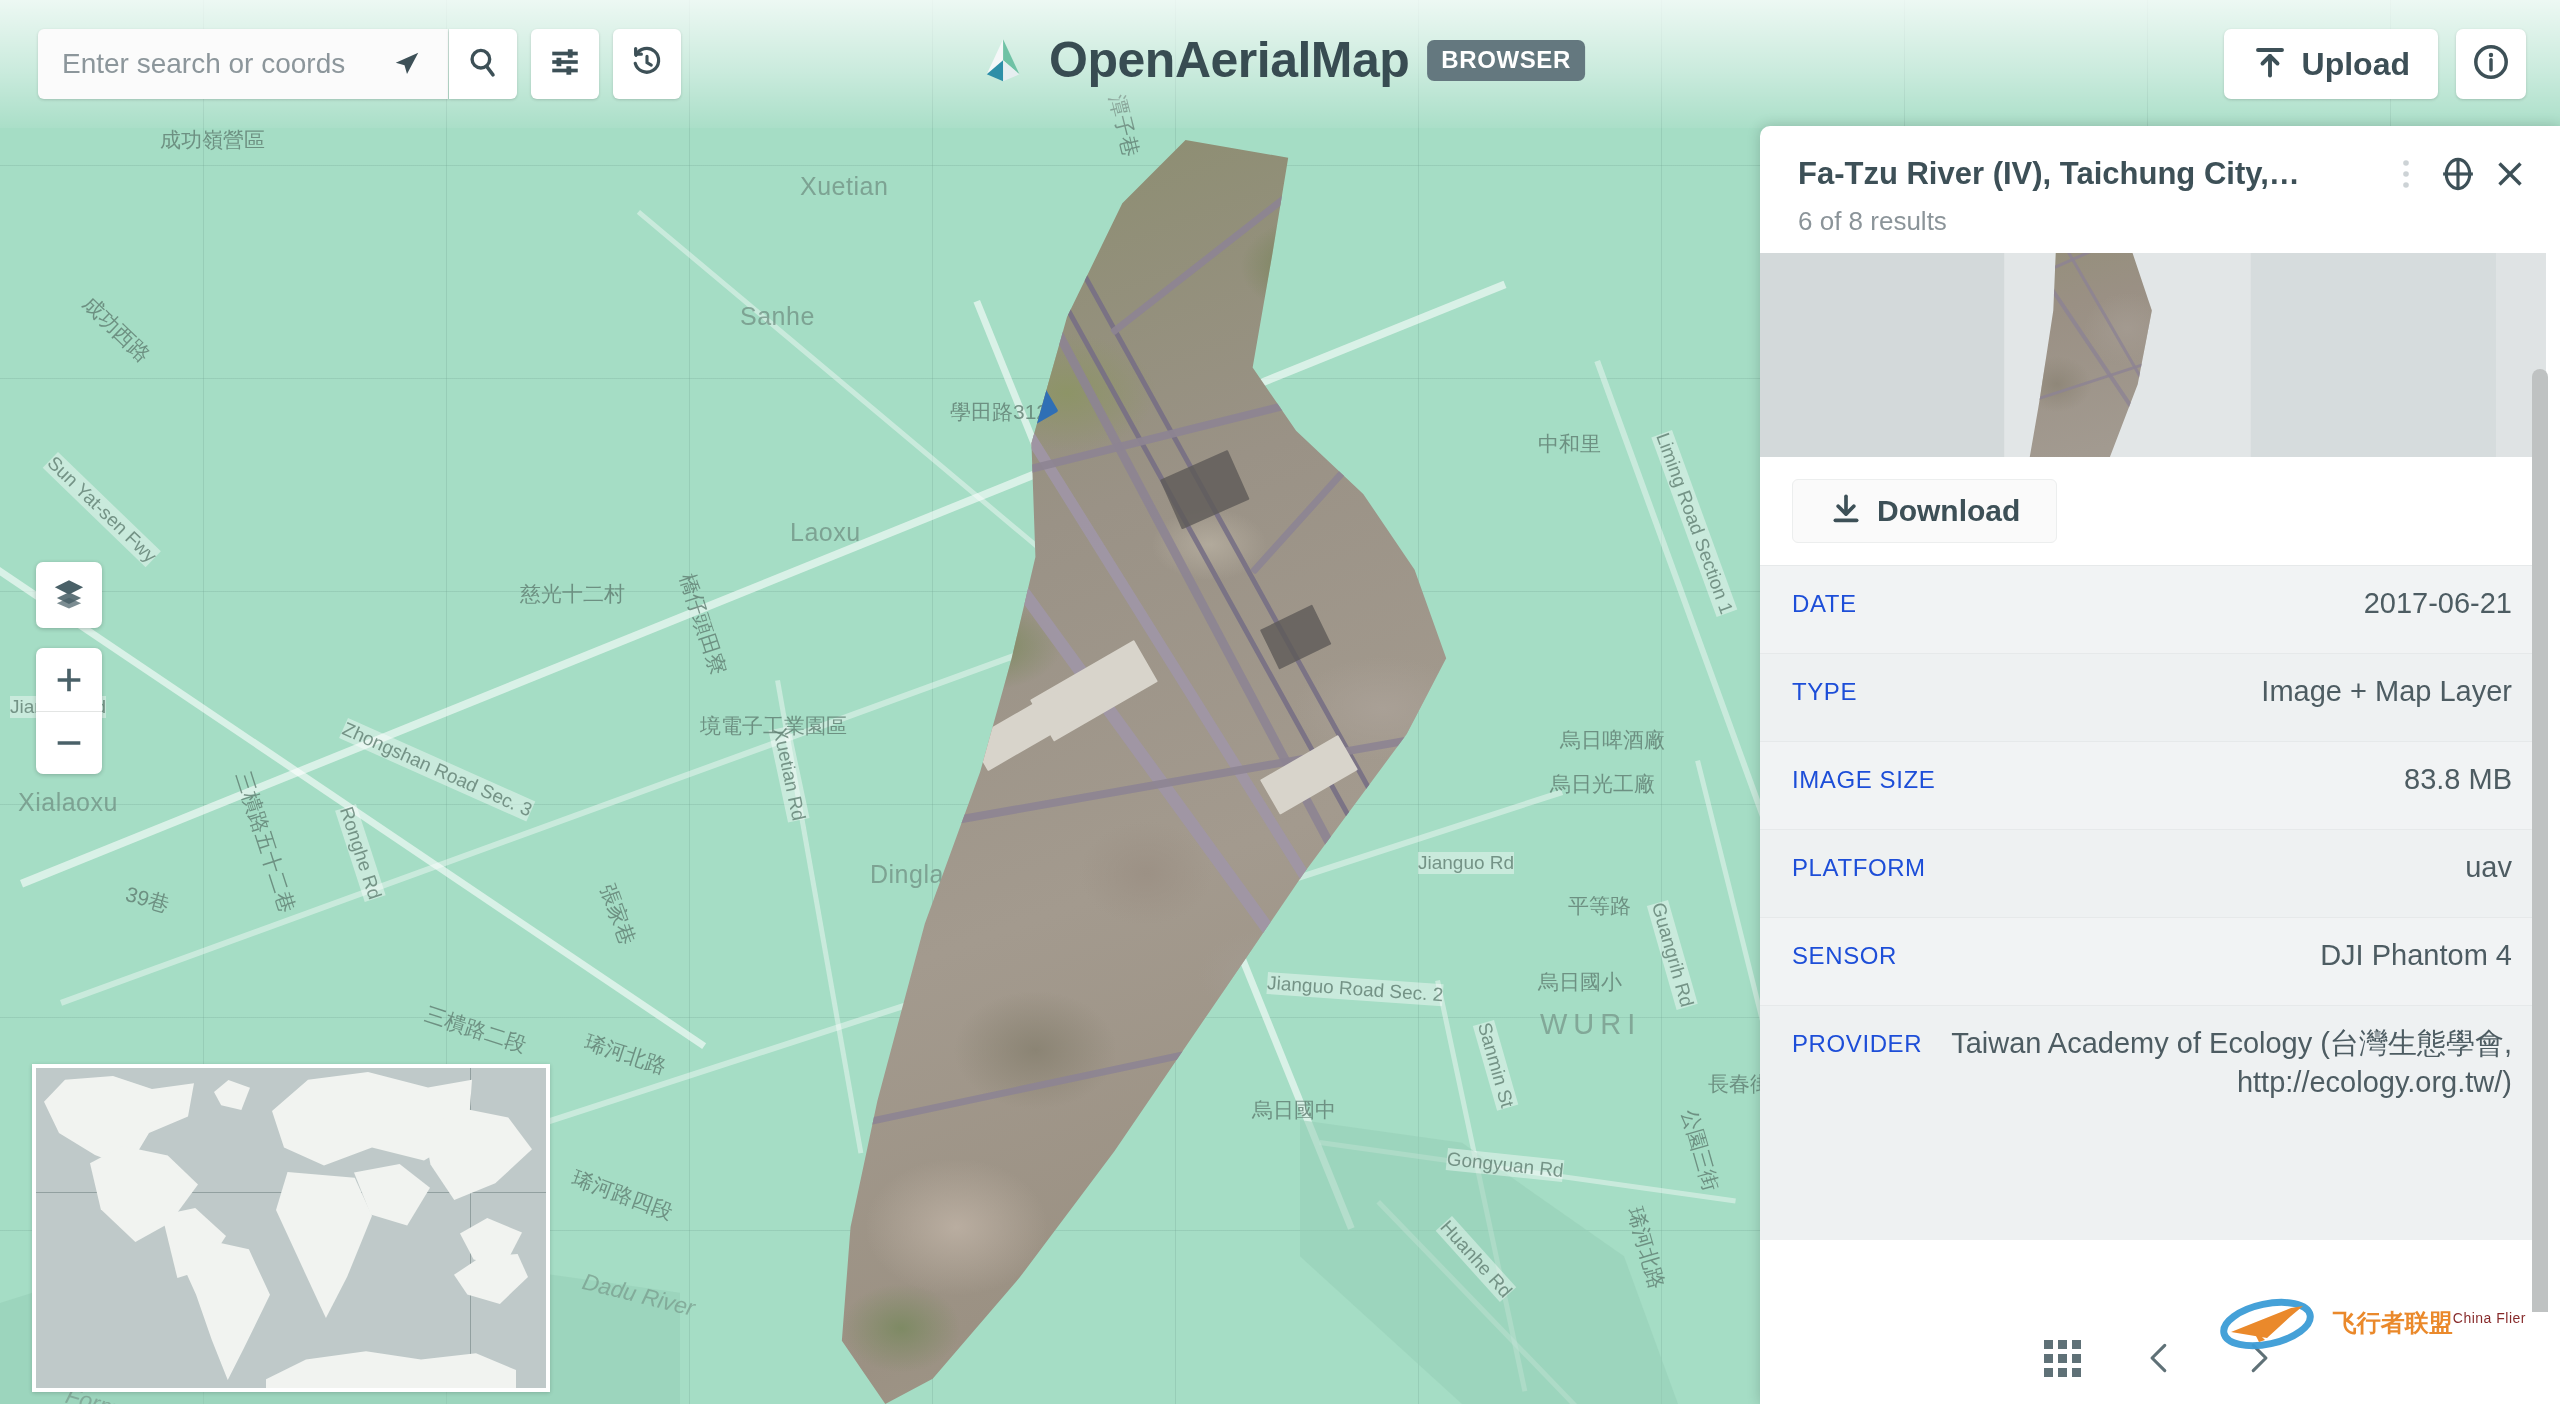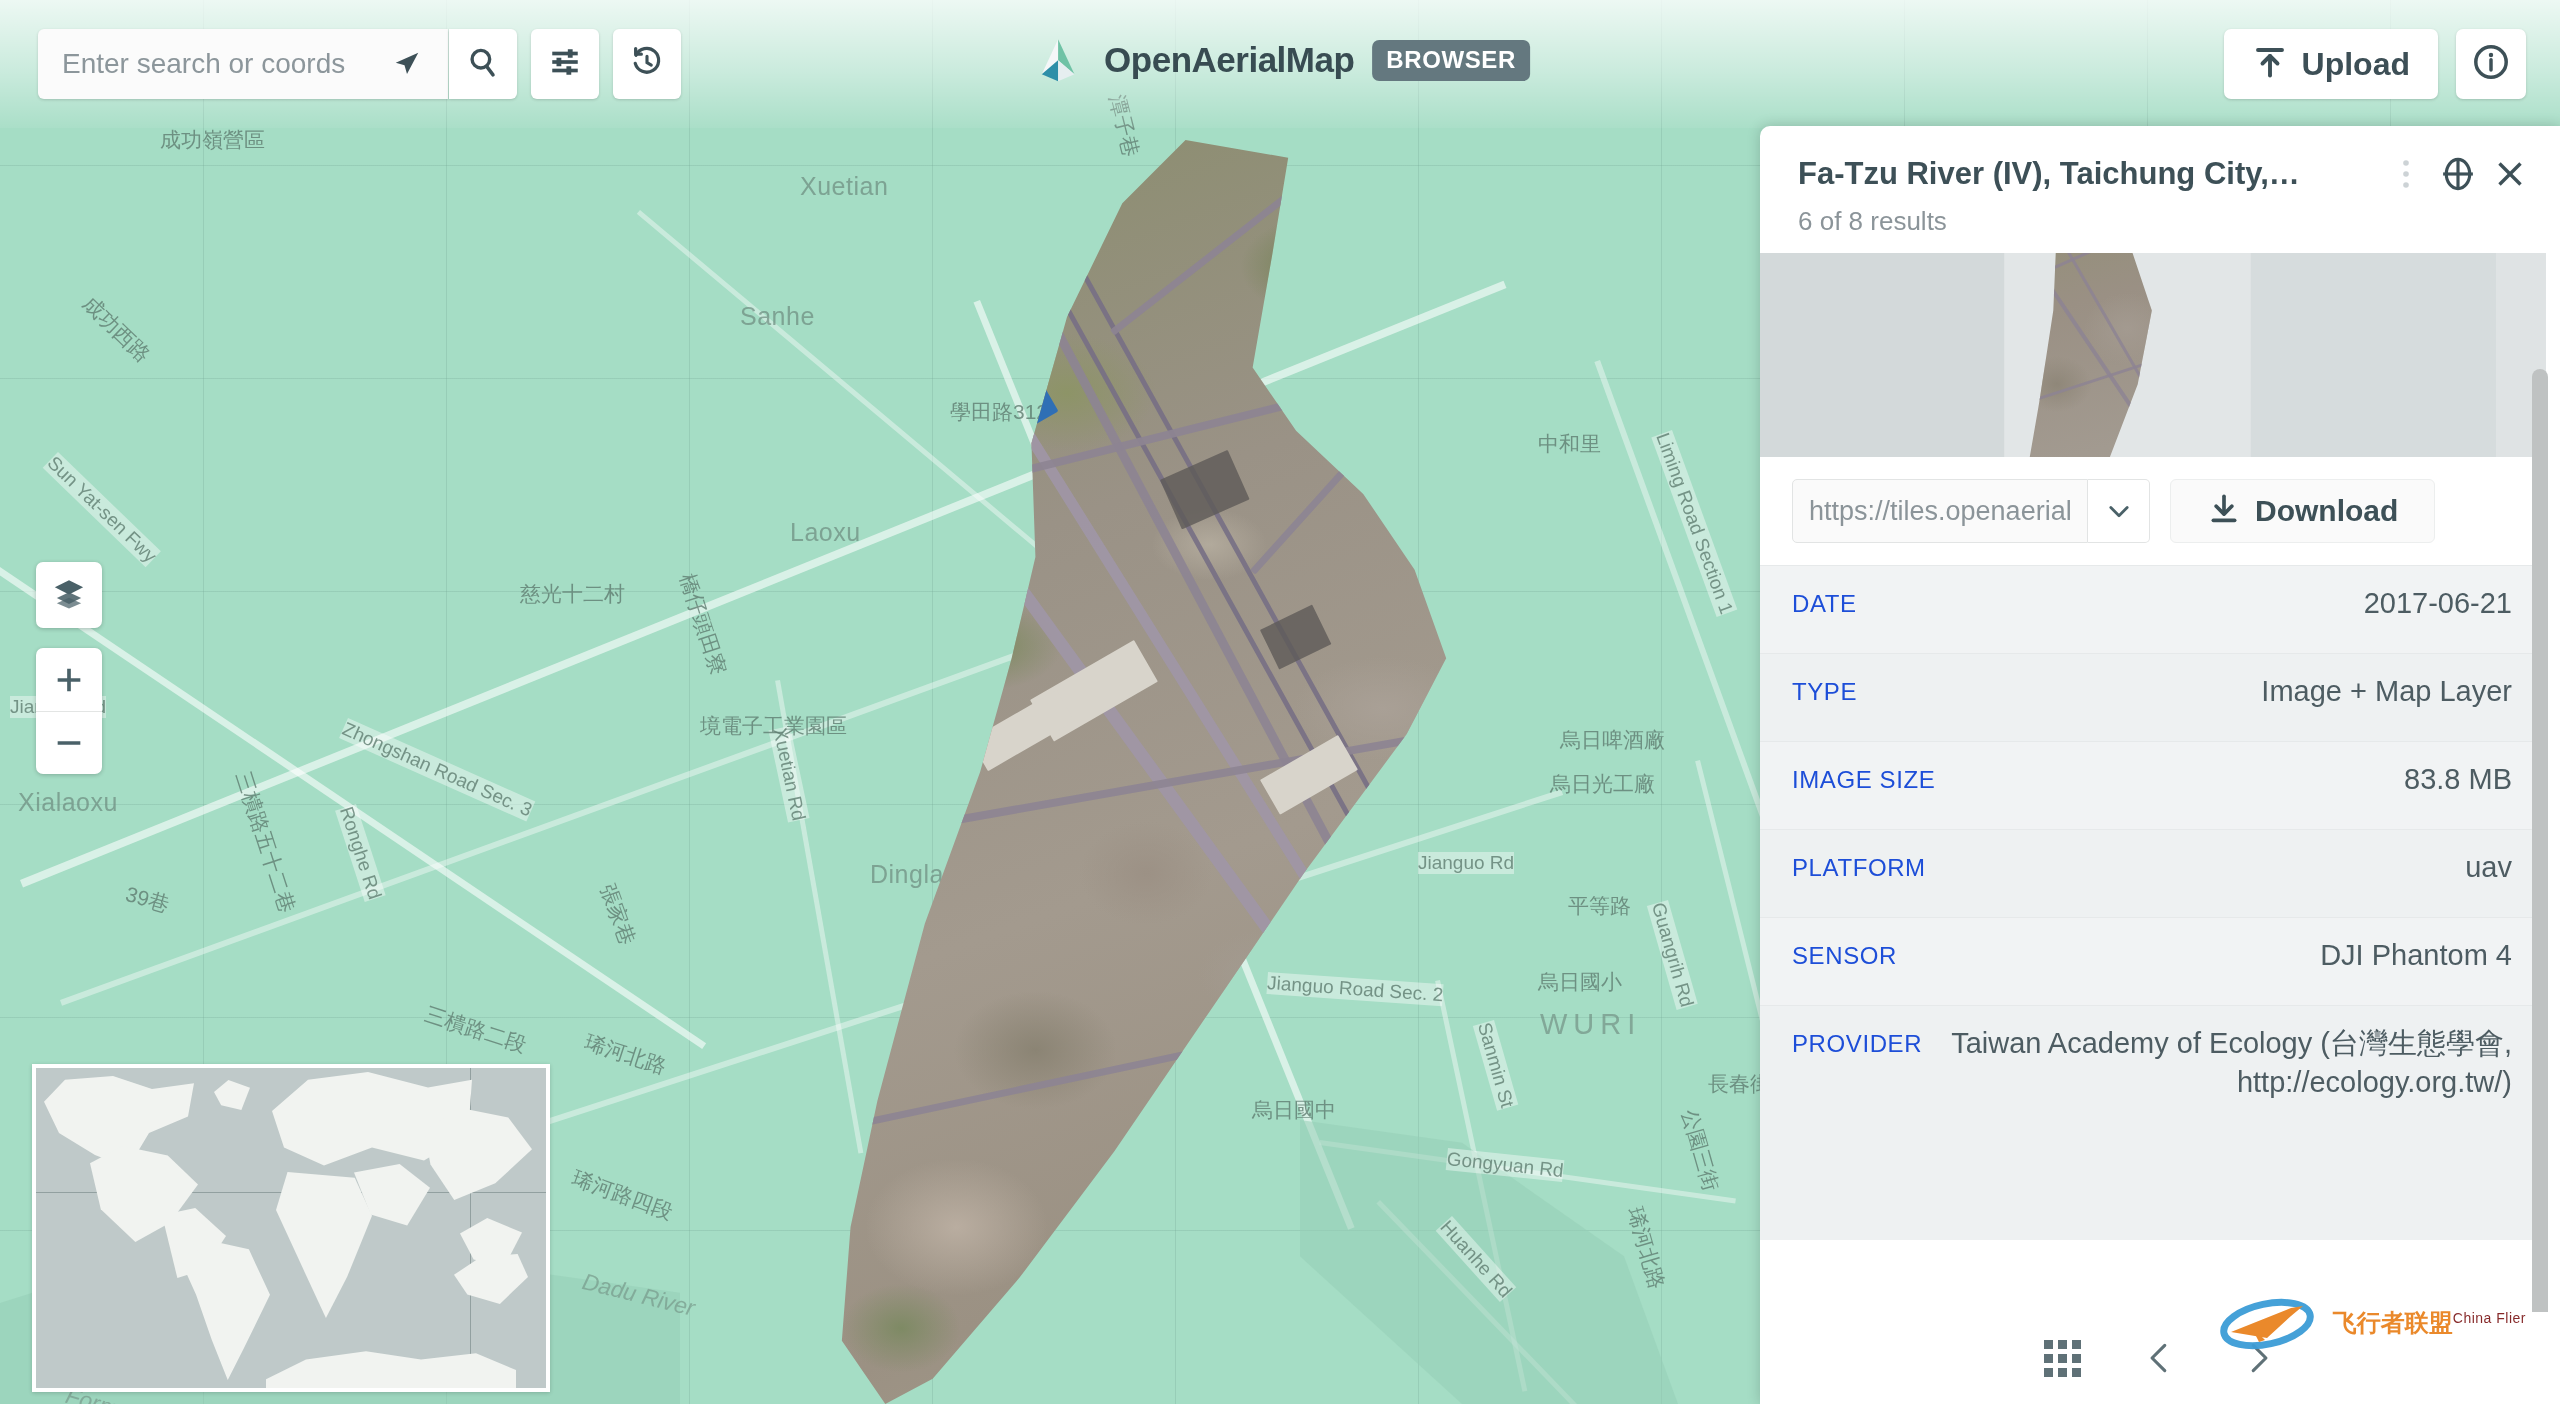--- a/index.html
+++ b/index.html
@@ -150,21 +150,21 @@
   }
   .sq-btn.first { border-radius: 0 6px 6px 0; margin-left: 1px; }
   .sq-btn.sep { border-radius: 6px; margin-left: 14px; }
 
   .brand {
     position: absolute; left: 50%; top: 30px;
     transform: translateX(-50%);
     display: flex; align-items: center; gap: 18px;
   }
   .brand-name {
-    font-size: 35px; font-weight: bold; color: #384c52;
+    font-size: 50px; font-weight: bold; color: #384c52;
     letter-spacing: -.5px;
     text-align: right;
   }
   .brand-badge {
     background: #64787f; color: #fff;
     font-size: 24px; font-weight: bold; letter-spacing: .6px;
     padding: 6px 14px 7px; border-radius: 7px;
   }
 
   .topright {
@@ -617,28 +617,20 @@
           <div class="pv-tile" style="left:491px; width:245px; background:#d6dcdd;"></div>
           <div class="pv-shape">
             <div class="pv-line" style="left:-20px; top:40px; width:320px; height:4px; transform:rotate(56deg);"></div>
             <div class="pv-line" style="left:10px;  top:10px; width:330px; height:3px; transform:rotate(60deg);"></div>
             <div class="pv-line" style="left:30px;  top:130px; width:150px; height:3px; transform:rotate(-24deg);"></div>
             <div class="pv-line" style="left:10px;  top:260px; width:160px; height:3px; transform:rotate(-18deg);"></div>
           </div>
         </div>
 
         <div class="dl-row">
-          <div class="url-group">
-            <div class="url-box">https://tiles.openaerial</div>
-            <div class="url-caret">
-              <svg width="28" height="28" viewBox="0 0 24 24">
-                  <path d="M5 9 L12 16 L19 9" fill="none" stroke="#4a6168" stroke-width="2.4" stroke-linecap="round" stroke-linejoin="round"></path>
-                </svg>
-            </div>
-          </div>
           <div class="dl-btn">
             <span>
               <svg width="34" height="34" viewBox="0 0 24 24">
                 <line x1="12" y1="3" x2="12" y2="15" stroke="#3d5057" stroke-width="2.6" stroke-linecap="round"></line>
                 <path d="M6.5 10 L12 15.6 L17.5 10" fill="none" stroke="#3d5057" stroke-width="2.6" stroke-linecap="round" stroke-linejoin="round"></path>
                 <line x1="4.5" y1="20" x2="19.5" y2="20" stroke="#3d5057" stroke-width="2.6" stroke-linecap="round"></line>
               </svg>
             </span>
             <span class="dl-label">Download</span>
           </div>

